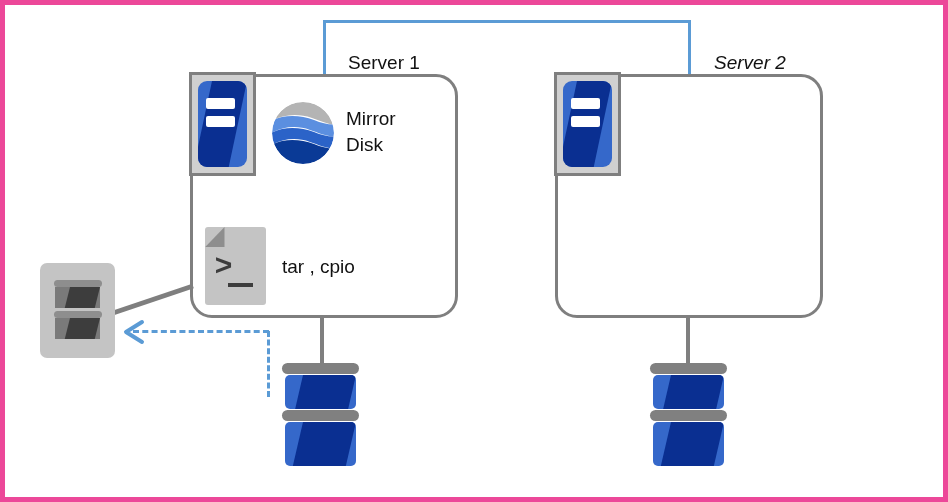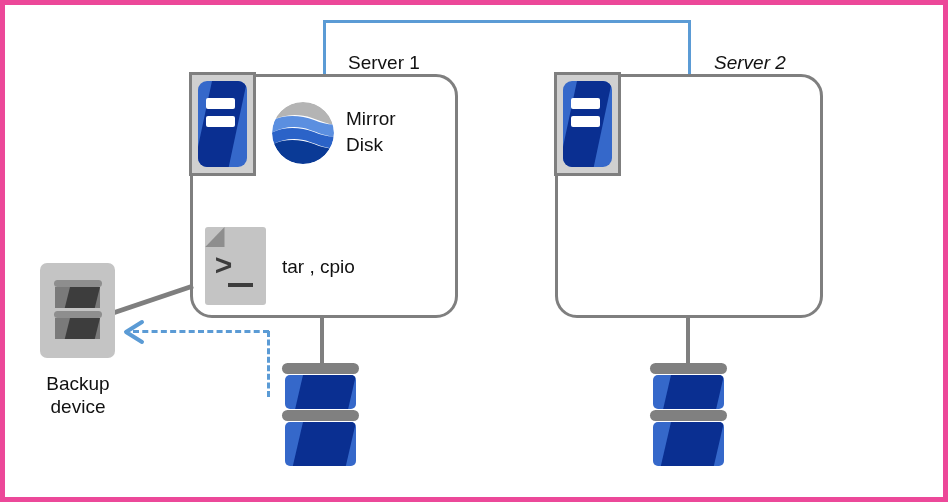--- a/index.html
+++ b/index.html
@@ -255,22 +255,20 @@
     <div class="bbar" style="top:18%;"></div>
     <div class="bslab" style="top:25%; height:22%;">
       <div class="dk"></div>
     </div>
     <div class="bbar" style="top:51%;"></div>
     <div class="bslab" style="top:58%; height:22%;">
       <div class="dk"></div>
     </div>
   </div>
 
-  <div class="label label-center abs" style="left:8px; top:367px; width:130px;">Backup</div>
-  <div class="label label-center abs" style="left:8px; top:390px; width:130px;">device</div>
 
   <div class="disk-stack" style="left:277px; top:358px; width:77px; height:103px;">
     <div class="platter-bar" style="top:0px;"></div>
     <div class="platter" style="top:12px; height:34px;">
       <div class="dk"></div>
     </div>
     <div class="platter-bar" style="top:47px;"></div>
     <div class="platter" style="top:59px; height:44px;">
       <div class="dk"></div>
     </div>

